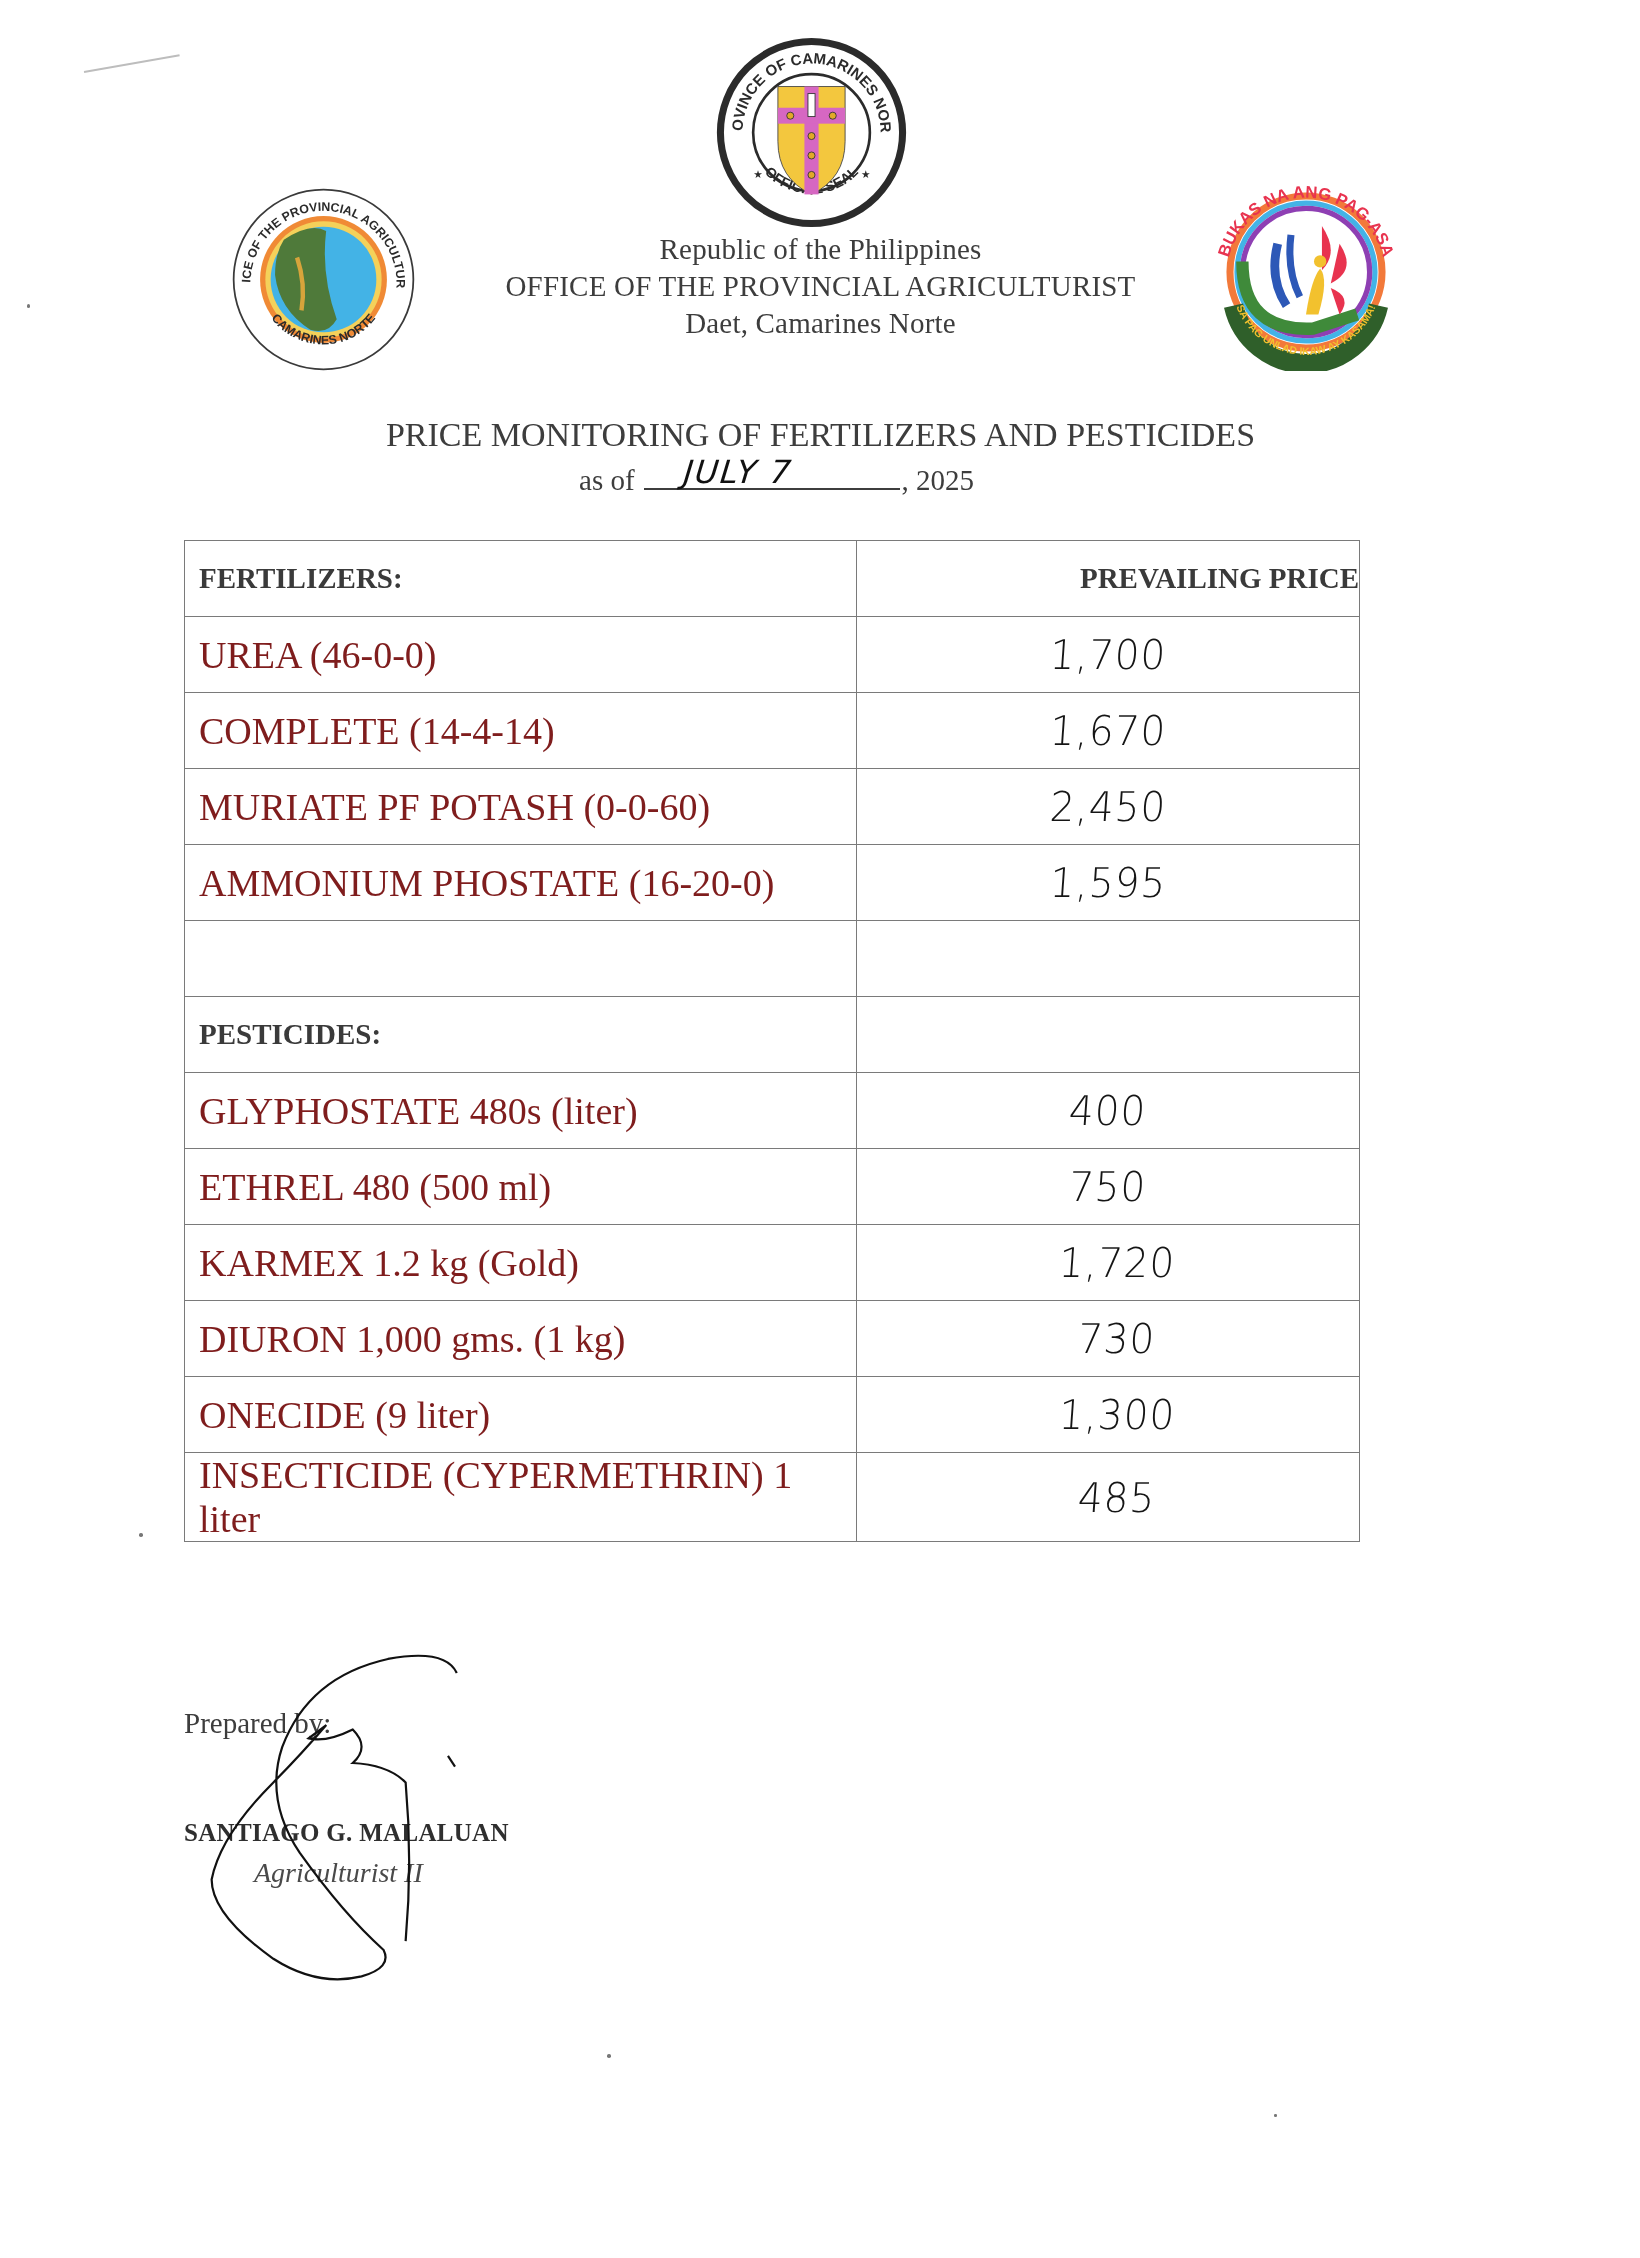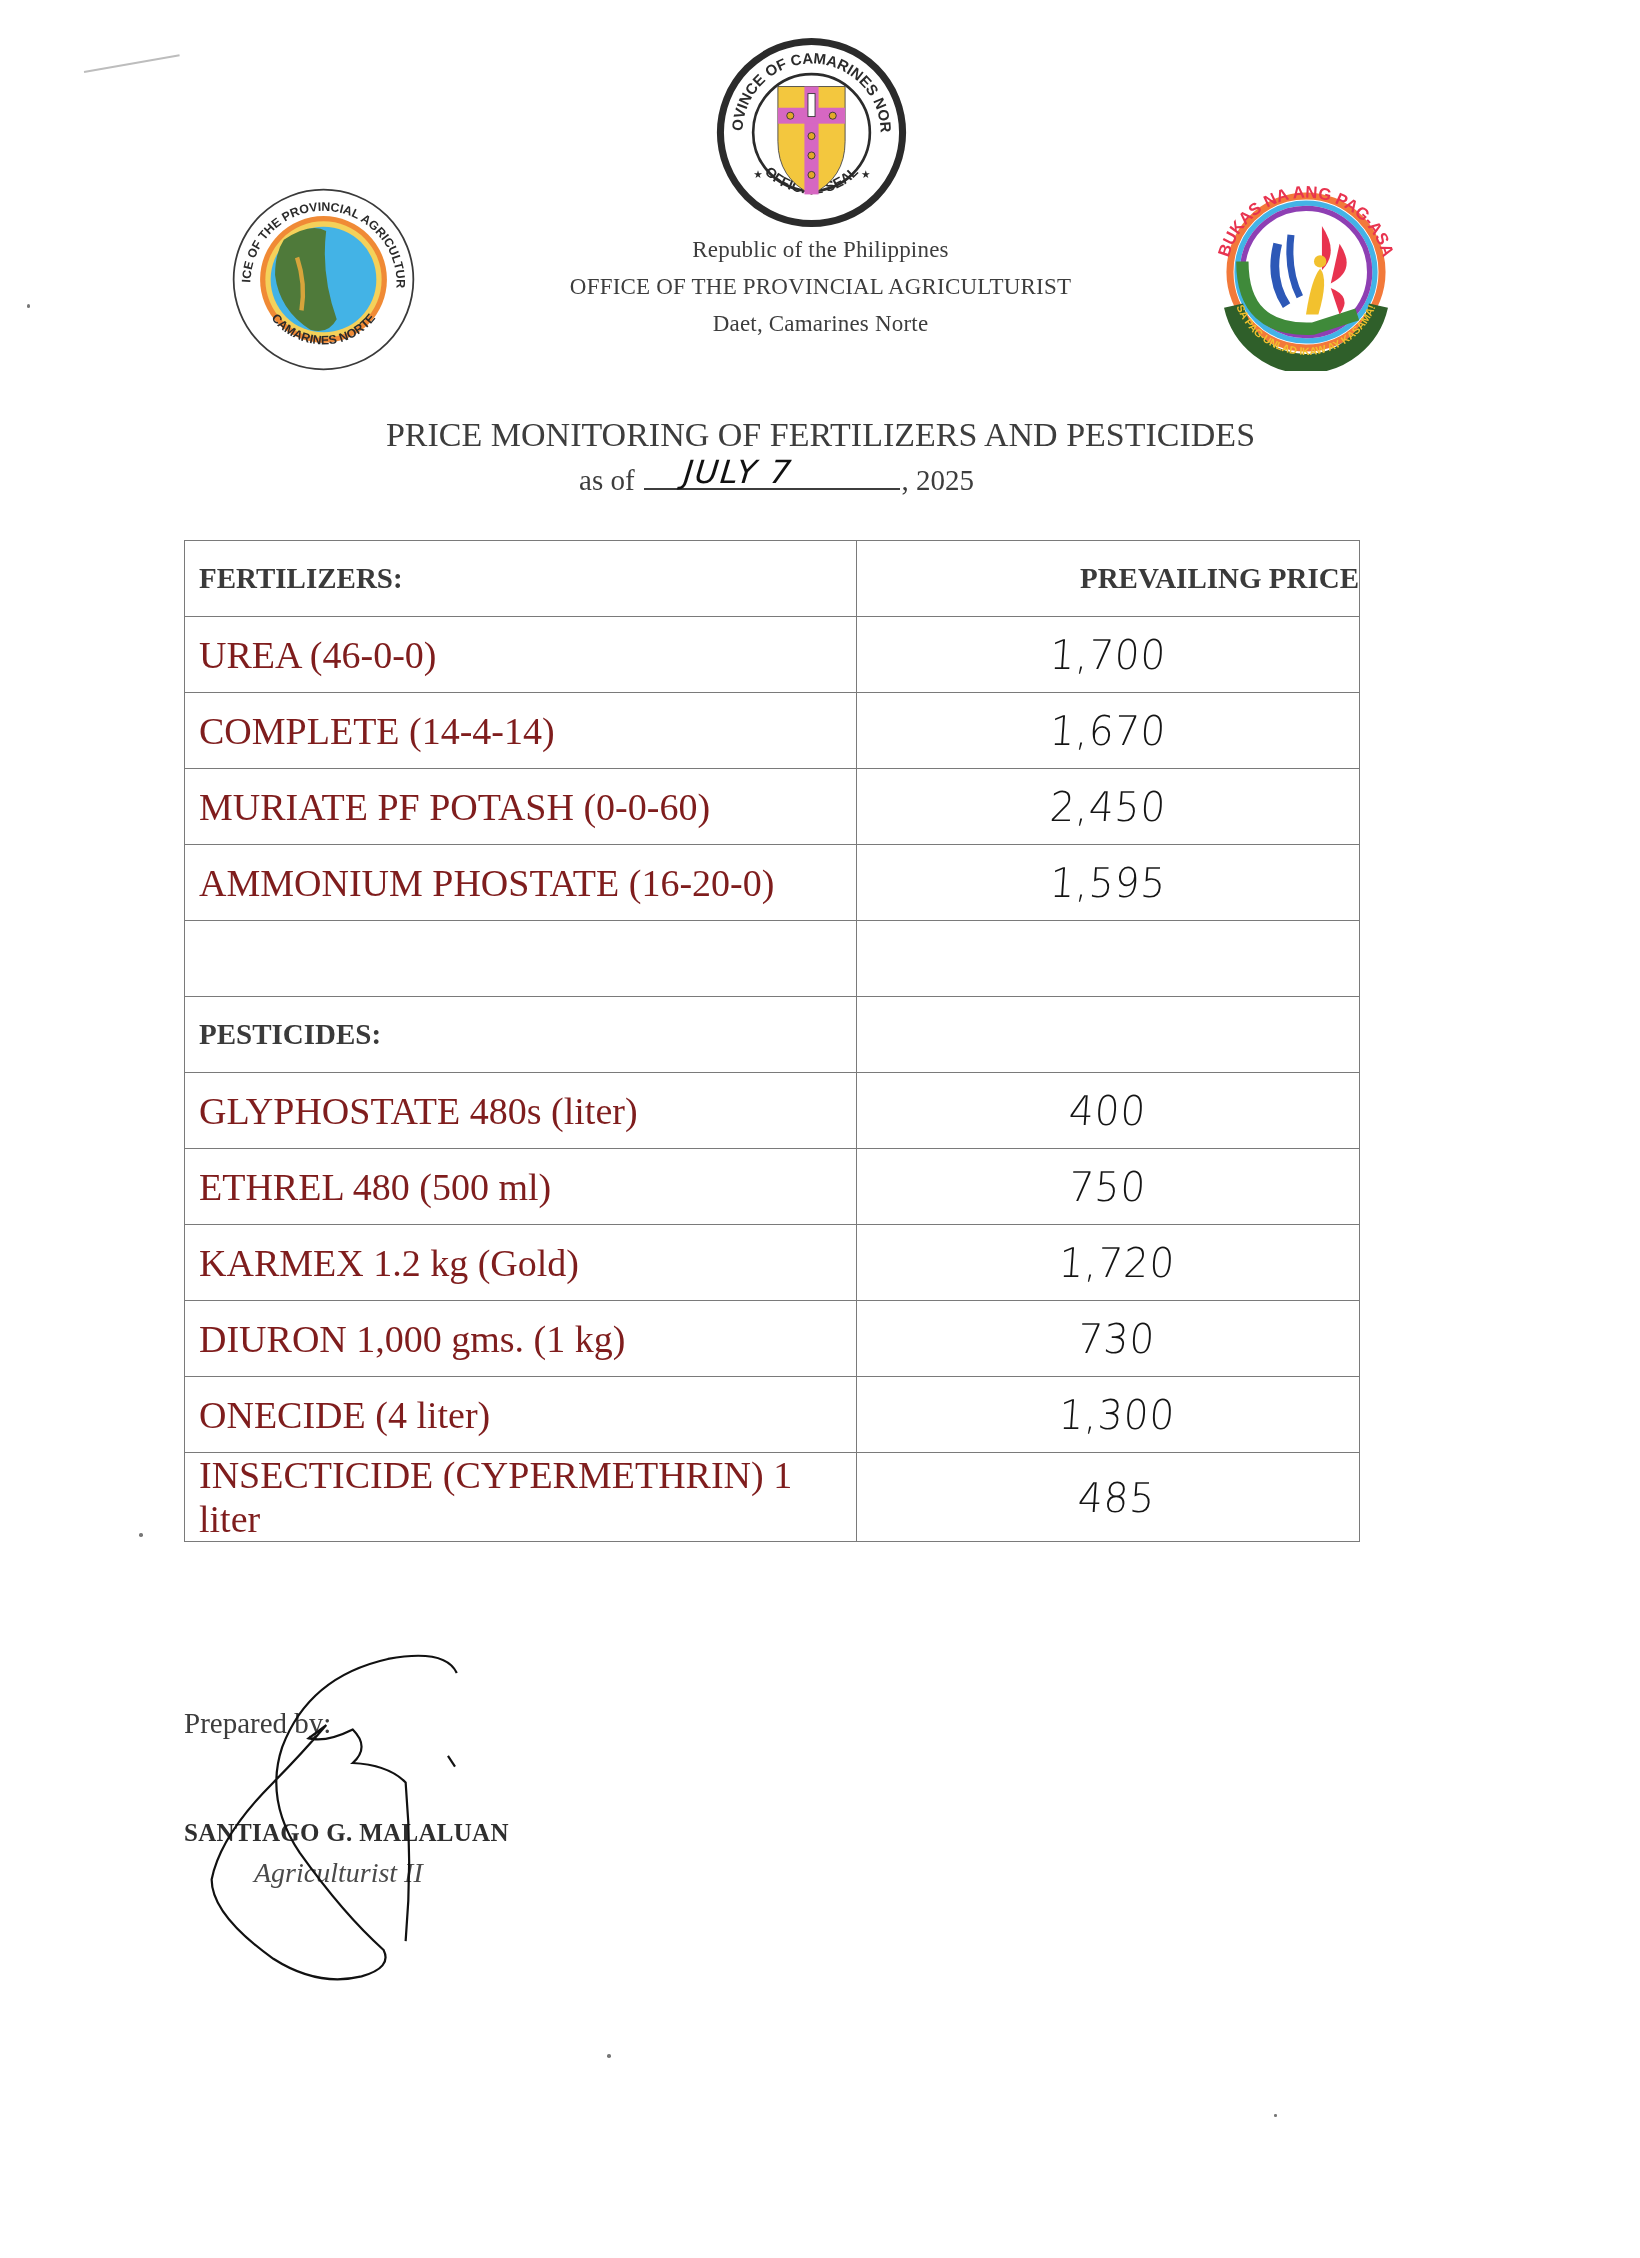--- a/index.html
+++ b/index.html
@@ -9,21 +9,21 @@
   .stray-line { left: 84px; top: 71px; width: 97px; height: 1.8px; background: #bdbdbd;
                 transform: rotate(-10deg); transform-origin: left center; }
   .speck { width: 3.5px; height: 3.5px; border-radius: 50%; background: #777; }
 
   
   .seal { position: absolute; }
   .seal svg { display: block; }
 
   
   .header { left: 0; width: 1641px; top: 231px; text-align: center; }
-  .header div { font-size: 23px; line-height: 37px; color: #3d3d3d; letter-spacing: 0.2px; }
+  .header div { font-size: 29px; line-height: 37px; color: #3d3d3d; letter-spacing: 0.2px; }
   .title { left: 0; width: 1641px; top: 416px; text-align: center; font-size: 34px; color: #3d3d3d; }
   .asof { left: 0; width: 1473px; top: 461px; text-align: center; font-size: 29px; color: #3d3d3d; margin-left: 40px; }
   .asof .blank { display: inline-block; width: 256px; border-bottom: 2.6px solid #3d3d3d;
                  position: relative; height: 26.5px; vertical-align: baseline; margin: 0 1.8px; }
   .asof .hand { position: absolute; left: 40px; bottom: -3.5px; font-family: "DejaVu Sans", sans-serif;
                 font-size: 32px; color: #111; font-style: italic; letter-spacing: 1.8px; transform: skewX(-6deg); }
 
   
   .price-table { left: 184px; top: 540px; width: 1176px; border-collapse: collapse; }
   .price-table td { border: 1.8px solid #7a7a7a; height: 75px; padding: 0; vertical-align: middle; }
@@ -178,21 +178,21 @@
     </tr>
     <tr>
       <td class="item">KARMEX 1.2 kg (Gold)</td>
       <td class="price"><span class="hw r2">1,720</span></td>
     </tr>
     <tr>
       <td class="item">DIURON 1,000 gms. (1 kg)</td>
       <td class="price"><span class="hw r2">730</span></td>
     </tr>
     <tr>
-      <td class="item">ONECIDE (4 liter)</td>
+      <td class="item">ONECIDE (9 liter)</td>
       <td class="price"><span class="hw r2">1,300</span></td>
     </tr>
     <tr>
       <td class="item">INSECTICIDE (CYPERMETHRIN) 1 liter</td>
       <td class="price"><span class="hw r2">485</span></td>
     </tr>
   </tbody>
 </table>
 
 <div class="abs prepared">Prepared by:</div>

